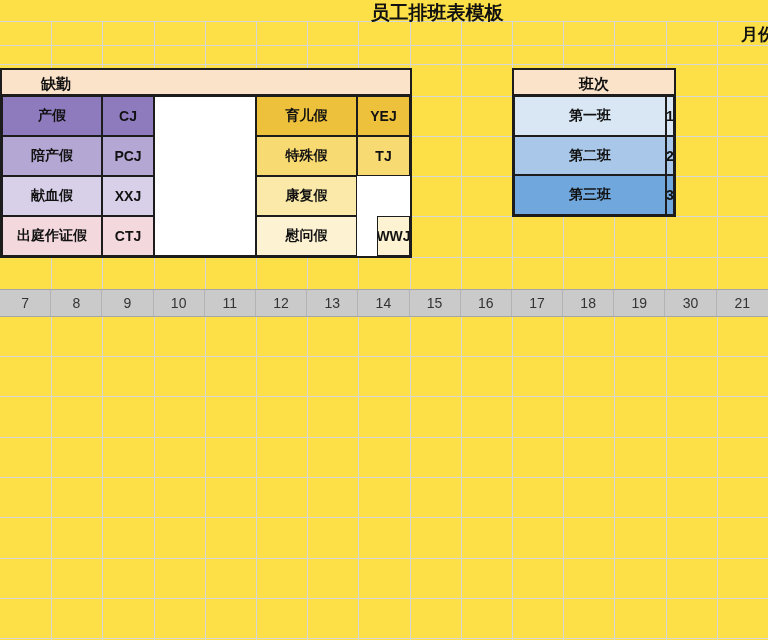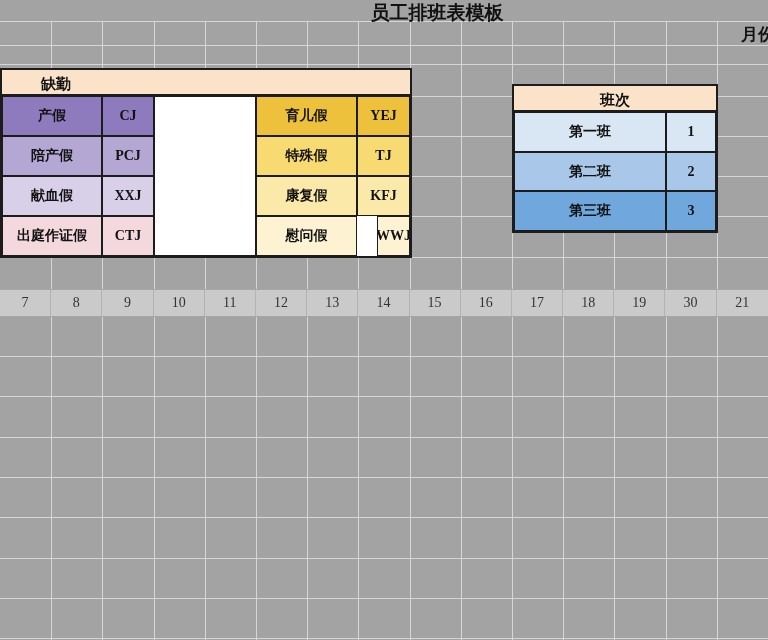--- a/index.html
+++ b/index.html
@@ -1,18 +1,18 @@
 <!DOCTYPE html>
 <html><head>
 <meta charset="utf-8">
 <style>
   html,body{margin:0;padding:0;background:#fff;}
   .screen{
-    position:relative;width:768px;height:640px;overflow:hidden;background:#a3a3a3;
-    font-family:Liberation Serif, serif;color:#111;
+    position:relative;width:768px;height:640px;overflow:hidden;background:#fde047;
+    font-family:Liberation Sans, sans-serif;color:#111;
   }
   
   #gridlines{position:absolute;inset:0;z-index:0;}
   .hline{position:absolute;left:0;width:768px;height:1px;background:#d6d6d6;}
   .vline{position:absolute;top:21px;height:619px;width:1px;background:#d6d6d6;}
 
   
   .title{position:absolute;top:0px;left:437px;transform:translateX(-50%);
     font-size:19px;font-weight:700;white-space:nowrap;z-index:3;}
   .month-label{position:absolute;top:23px;left:741px;width:27px;overflow:hidden;
@@ -29,21 +29,21 @@
 
   
   .absence{left:0;top:68px;width:412px;height:190px;}
   .absence .tbl-header .hdr-text{width:108px;text-align:center;}
   .absence-body{display:grid;width:100%;height:160px;
     grid-template-columns:100px 52px 102px 101px 53px;
     grid-template-rows:repeat(4,1fr);}
   .gap-cell{grid-column:3;grid-row:1/5;background:#ffffff;border:1px solid #1c1c1c;}
 
   
-  .shift{left:512px;top:68px;width:206px;height:149px;margin-top:16px;}
+  .shift{left:512px;top:68px;width:164px;height:149px;}
   .shift .tbl-header .hdr-text{width:100%;text-align:center;}
   .shift-body{display:flex;flex-direction:column;height:119px;}
   .shift-row{display:flex;flex:1;}
   .shift-row .cell:first-child{width:152px;}
   .shift-row .cell:last-child{flex:1;}
 
   
   .hour-band{position:absolute;left:0;top:289px;width:768px;height:28px;z-index:2;
     background:#cbcaca;border-top:1px solid #a6a6a6;border-bottom:1px solid #a6a6a6;
     box-sizing:border-box;display:flex;}
@@ -106,21 +106,20 @@
       <div class="cell code" style="grid-area: 3 / 2; background: rgb(216, 208, 233);">XXJ</div>
       <div class="cell code" style="grid-area: 4 / 2; background: rgb(243, 216, 222);">CTJ</div>
 
       <div class="gap-cell"></div>
 
       <div class="cell name" style="grid-area: 1 / 4; background: rgb(237, 193, 60);">育儿假</div>
       <div class="cell code" style="grid-area: 1 / 5; background: rgb(237, 193, 60);">YEJ</div>
       <div class="cell name" style="grid-area: 2 / 4; background: rgb(248, 218, 114);">特殊假</div>
       <div class="cell name" style="grid-area: 3 / 4; background: rgb(251, 233, 169);">康复假</div>
       <div class="cell code" style="grid-area: 2 / 5; background: rgb(248, 218, 114);">TJ</div>
-      <div class="cell code" style="grid-area: 3 / 5; background: rgb(251, 233, 169);">KFJ</div>
       <div class="cell name" style="grid-area: 4 / 4; background: rgb(253, 243, 211);">慰问假</div>
       <div class="cell code" style="grid-area: 4 / 5; background: rgb(253, 243, 211); margin-left: 20px;">WWJ</div>
     </div>
   </div>
 
   <div class="tbl shift">
     <div class="tbl-header" style="background: rgb(251, 227, 202);">
       <span class="hdr-text">班次</span>
     </div>
     <div class="shift-body">

